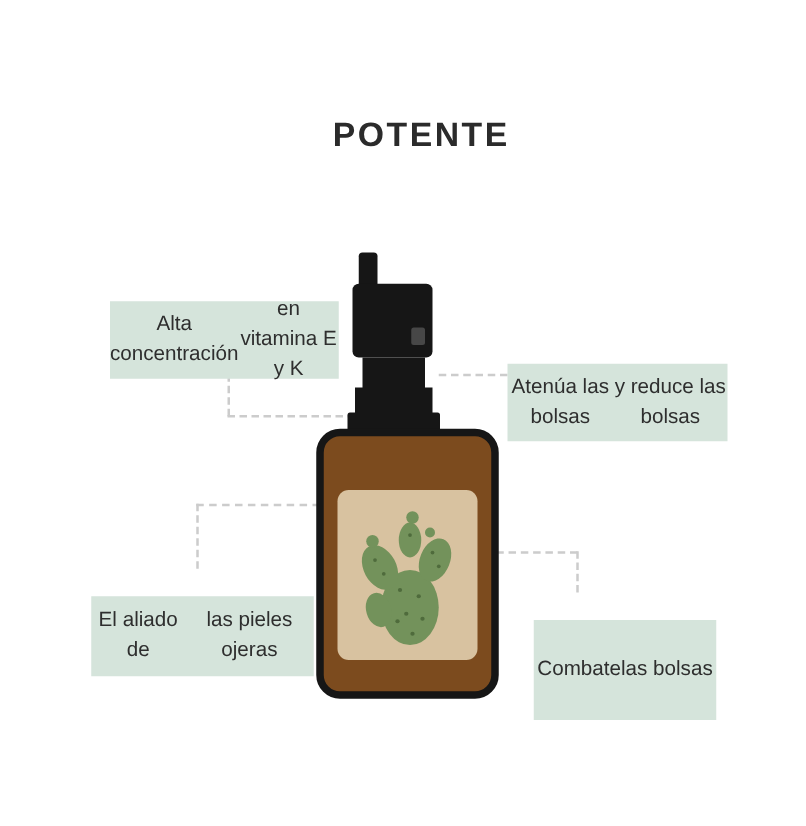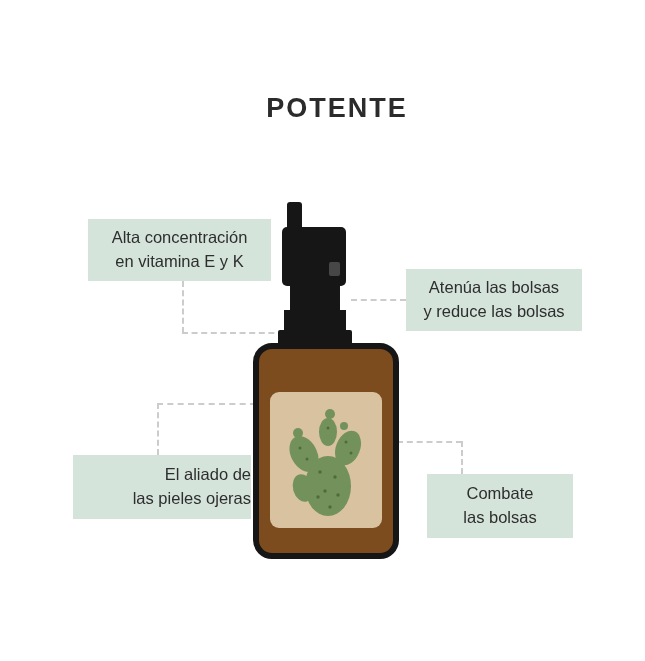--- a/index.html
+++ b/index.html
@@ -37,31 +37,32 @@
     font-weight:800;
     letter-spacing:2px;
     line-height:41px;
     padding-left:29px;
   }
   .callout{
     position:absolute;
     background:var(--callout-bg,#d5e4db);
     color:var(--callout-text,#2e2e2e);
     display:flex;
-    flex-direction:column;
+    flex-direction:row;
     align-items:center;
     justify-content:center;
     text-align:center;
     font-size:16.5px;
     line-height:1.45;
+    margin-top:22px;
   }
   .callout-vitamina{ left:88px;  top:219px; width:183px; height:62px; }
   .callout-ojeras  { left:406px; top:269px; width:176px; height:62px; }
-  .callout-pieles  { left:73px;  top:455px; width:178px; height:64px;align-items:flex-end; }
-  .callout-arrugas { left:427px; top:474px; width:146px; height:64px; }
+  .callout-pieles  { left:73px;  top:455px; width:178px; height:64px; }
+  .callout-arrugas { left:427px; top:474px; width:146px; height:80px; }
   .connector{ position:absolute; }
   .connector.v{ width:0; border-left:2px dashed var(--connector,#ccc); }
   .connector.h{ height:0; border-top:2px dashed var(--connector,#ccc); }
   .c1v{ left:182px; top:281px; height:52px; }
   .c1h{ left:182px; top:332px; width:102px; }
   .c2h{ left:351px; top:299px; width:55px; }
   .c3v{ left:157px; top:403px; height:52px; }
   .c3h{ left:157px; top:403px; width:99px; }
   .c4v{ left:461px; top:441px; height:33px; }
   .c4h{ left:397px; top:441px; width:65px; }

